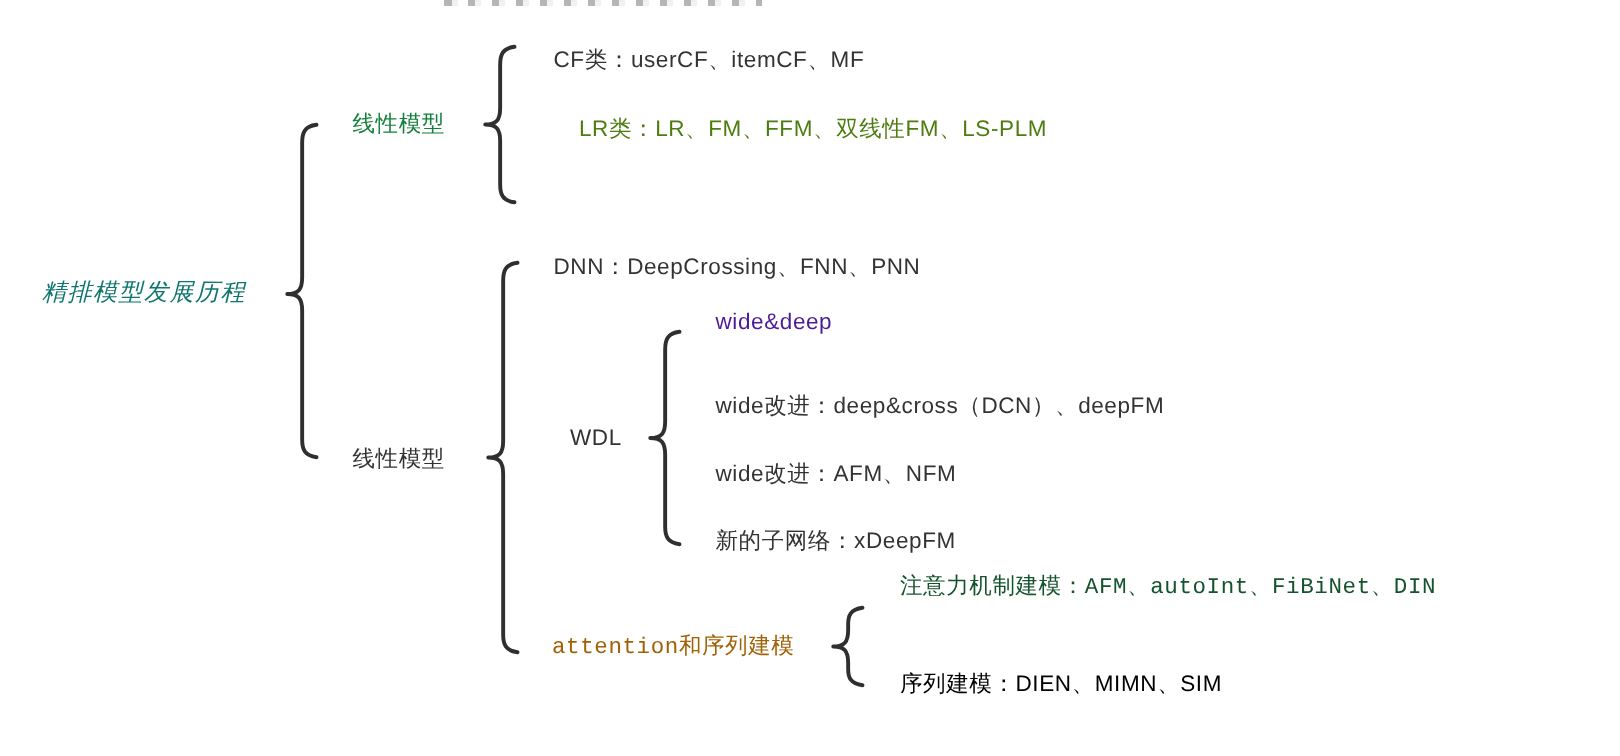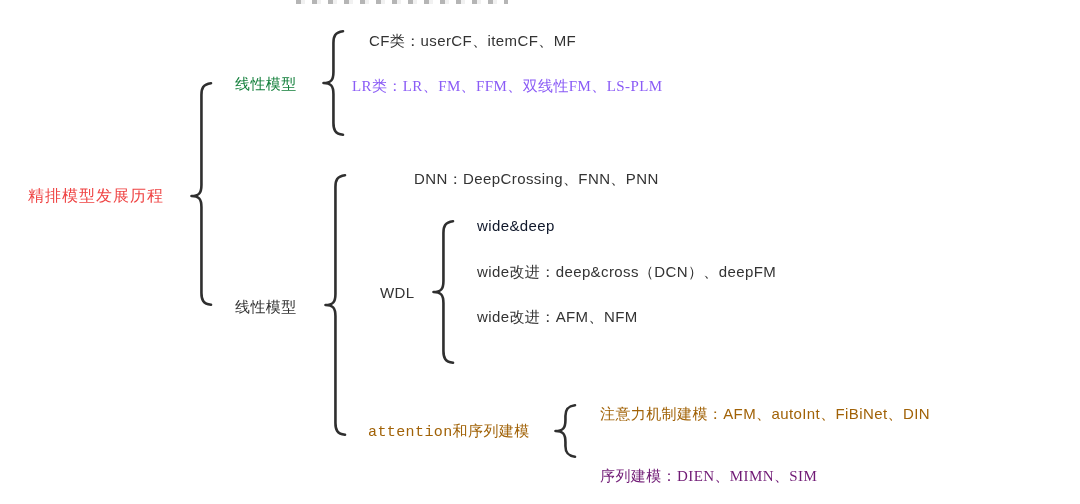--- a/index.html
+++ b/index.html
@@ -44,50 +44,51 @@
       transparent 9px 16px);
   }
 </style>
 </head>
 <body>
 
 <div class="canvas">
 
   <div class="clipped-fragment"></div>
 
-  <span class="node root" style="left: 28px; top: 196px; color: #ef4444;">精排模型发展历程</span>
+  <span class="node root" style="left: 28px; top: 196px; color: #0f766e; font-style: italic;">精排模型发展历程</span>
   <svg class="brace" style="left:190px; top:82px;" width="22" height="224" viewBox="0 0 22 224">
       <path d="M 21 1.2 C 12.940000000000001 2.2, 11.440000000000001 6.5, 11.440000000000001 13 L 11.440000000000001 103 C 11.440000000000001 111, 8.940000000000001 114, 1.5 114 C 8.940000000000001 114, 11.440000000000001 117, 11.440000000000001 125 L 11.440000000000001 211 C 11.440000000000001 217.5, 12.940000000000001 221.8, 21 222.8" fill="none" stroke="#2f2f2f" stroke-width="2.6" stroke-linecap="round" stroke-linejoin="round"></path>
     </svg>
 
   <span class="node" style="left: 235px; top: 83px; color: #15803d;">线性模型</span>
   <svg class="brace" style="left:322px; top:30px;" width="22" height="106" viewBox="0 0 22 106">
       <path d="M 21 1.2 C 12.940000000000001 2.2, 11.440000000000001 6.5, 11.440000000000001 13 L 11.440000000000001 42 C 11.440000000000001 50, 8.940000000000001 53, 1.5 53 C 8.940000000000001 53, 11.440000000000001 56, 11.440000000000001 64 L 11.440000000000001 93 C 11.440000000000001 99.5, 12.940000000000001 103.8, 21 104.8" fill="none" stroke="#2f2f2f" stroke-width="2.6" stroke-linecap="round" stroke-linejoin="round"></path>
     </svg>
 
   <span class="node" style="left: 369px; top: 40px; color: rgb(51, 51, 51);">CF类：userCF、itemCF、MF</span>
-  <span class="node" style="left: 352px; top: 86px; color: #8b5cf6; font-family: Liberation Serif, serif;">LR类：LR、FM、FFM、双线性FM、LS-PLM</span>
+  <span class="node" style="left: 386px; top: 86px; color: #4d7c0f;">LR类：LR、FM、FFM、双线性FM、LS-PLM</span>
 
   <span class="node" style="left: 235px; top: 306px; color: rgb(51, 51, 51);">线性模型</span>
   <svg class="brace" style="left:324px; top:174px;" width="22" height="262" viewBox="0 0 22 262">
       <path d="M 21 1.2 C 12.940000000000001 2.2, 11.440000000000001 6.5, 11.440000000000001 13 L 11.440000000000001 120 C 11.440000000000001 128, 8.940000000000001 131, 1.5 131 C 8.940000000000001 131, 11.440000000000001 134, 11.440000000000001 142 L 11.440000000000001 249 C 11.440000000000001 255.5, 12.940000000000001 259.8, 21 260.8" fill="none" stroke="#2f2f2f" stroke-width="2.6" stroke-linecap="round" stroke-linejoin="round"></path>
     </svg>
 
-  <span class="node" style="left: 369px; top: 178px; color: rgb(51, 51, 51); margin-left: 45px;">DNN：DeepCrossing、FNN、PNN</span>
+  <span class="node" style="left: 369px; top: 178px; color: rgb(51, 51, 51);">DNN：DeepCrossing、FNN、PNN</span>
 
   <span class="node" style="left: 380px; top: 292px; color: rgb(51, 51, 51);">WDL</span>
   <svg class="brace" style="left:432px; top:220px;" width="22" height="144" viewBox="0 0 22 144">
       <path d="M 21 1.2 C 12.940000000000001 2.2, 11.440000000000001 6.5, 11.440000000000001 13 L 11.440000000000001 61 C 11.440000000000001 69, 8.940000000000001 72, 1.5 72 C 8.940000000000001 72, 11.440000000000001 75, 11.440000000000001 83 L 11.440000000000001 131 C 11.440000000000001 137.5, 12.940000000000001 141.8, 21 142.8" fill="none" stroke="#2f2f2f" stroke-width="2.6" stroke-linecap="round" stroke-linejoin="round"></path>
     </svg>
 
-  <span class="node" style="left: 477px; top: 225px; color: #0f172a;">wide&amp;deep</span>
+  <span class="node" style="left: 477px; top: 215px; color: #4c1d95;">wide&amp;deep</span>
   <span class="node" style="left: 477px; top: 271px; color: rgb(51, 51, 51);">wide改进：deep&amp;cross（DCN）、deepFM</span>
   <span class="node" style="left: 477px; top: 316px; color: rgb(51, 51, 51);">wide改进：AFM、NFM</span>
+  <span class="node" style="left: 477px; top: 361px; color: rgb(51, 51, 51);">新的子网络：xDeepFM</span>
 
   <span class="node" style="left: 368px; top: 432px; color: #a16207; font-family: Liberation Mono, monospace;">attention和序列建模</span>
   <svg class="brace" style="left:554px; top:404px;" width="22" height="54" viewBox="0 0 22 54">
       <path d="M 21 1.2 C 12.940000000000001 2.2, 11.440000000000001 6.5, 11.440000000000001 11.88 L 11.440000000000001 16 C 11.440000000000001 24, 8.940000000000001 27, 1.5 27 C 8.940000000000001 27, 11.440000000000001 30, 11.440000000000001 38 L 11.440000000000001 42.12 C 11.440000000000001 47.5, 12.940000000000001 51.8, 21 52.8" fill="none" stroke="#2f2f2f" stroke-width="2.6" stroke-linecap="round" stroke-linejoin="round"></path>
     </svg>
 
-  <span class="node" style="left: 600px; top: 413px; color: #a16207;">注意力机制建模：AFM、autoInt、FiBiNet、DIN</span>
-  <span class="node" style="left: 600px; top: 476px; color: #701a75; font-family: Liberation Serif, serif;">序列建模：DIEN、MIMN、SIM</span>
+  <span class="node" style="left: 600px; top: 392px; color: #14532d; font-family: Liberation Mono, monospace;">注意力机制建模：AFM、autoInt、FiBiNet、DIN</span>
+  <span class="node" style="left: 600px; top: 456px; color: #000000;">序列建模：DIEN、MIMN、SIM</span>
 
 </div>
 
 </body></html>

